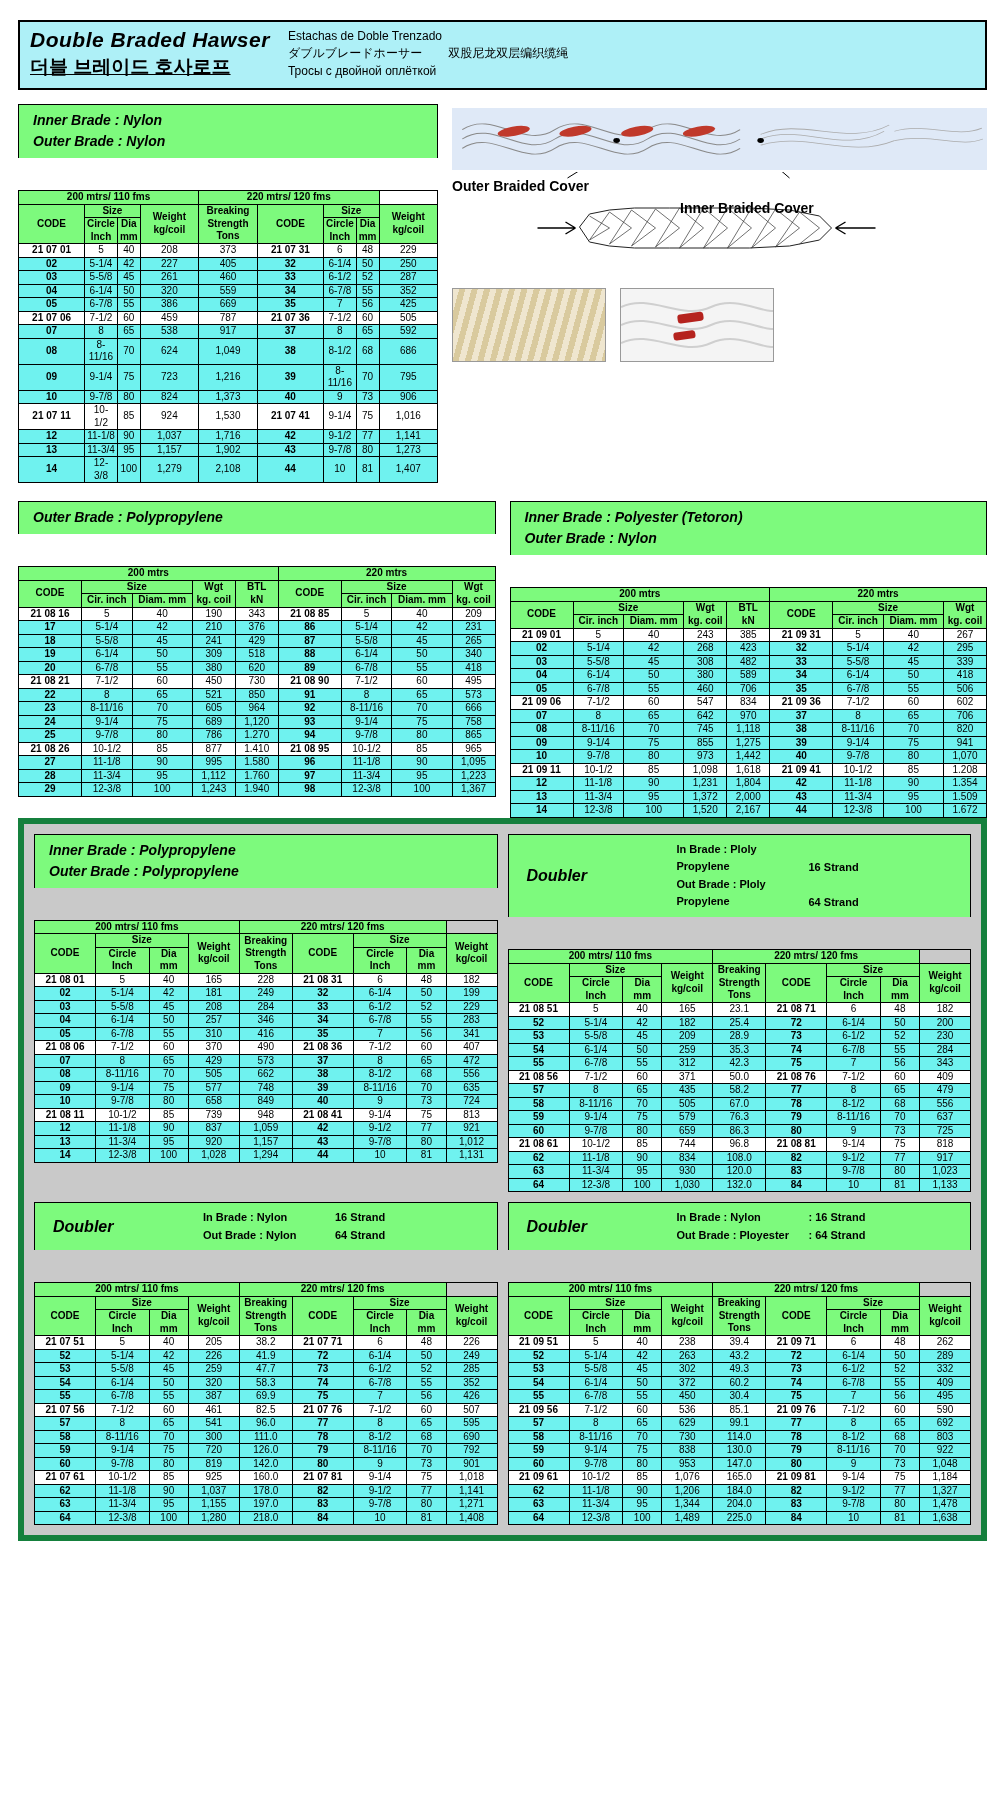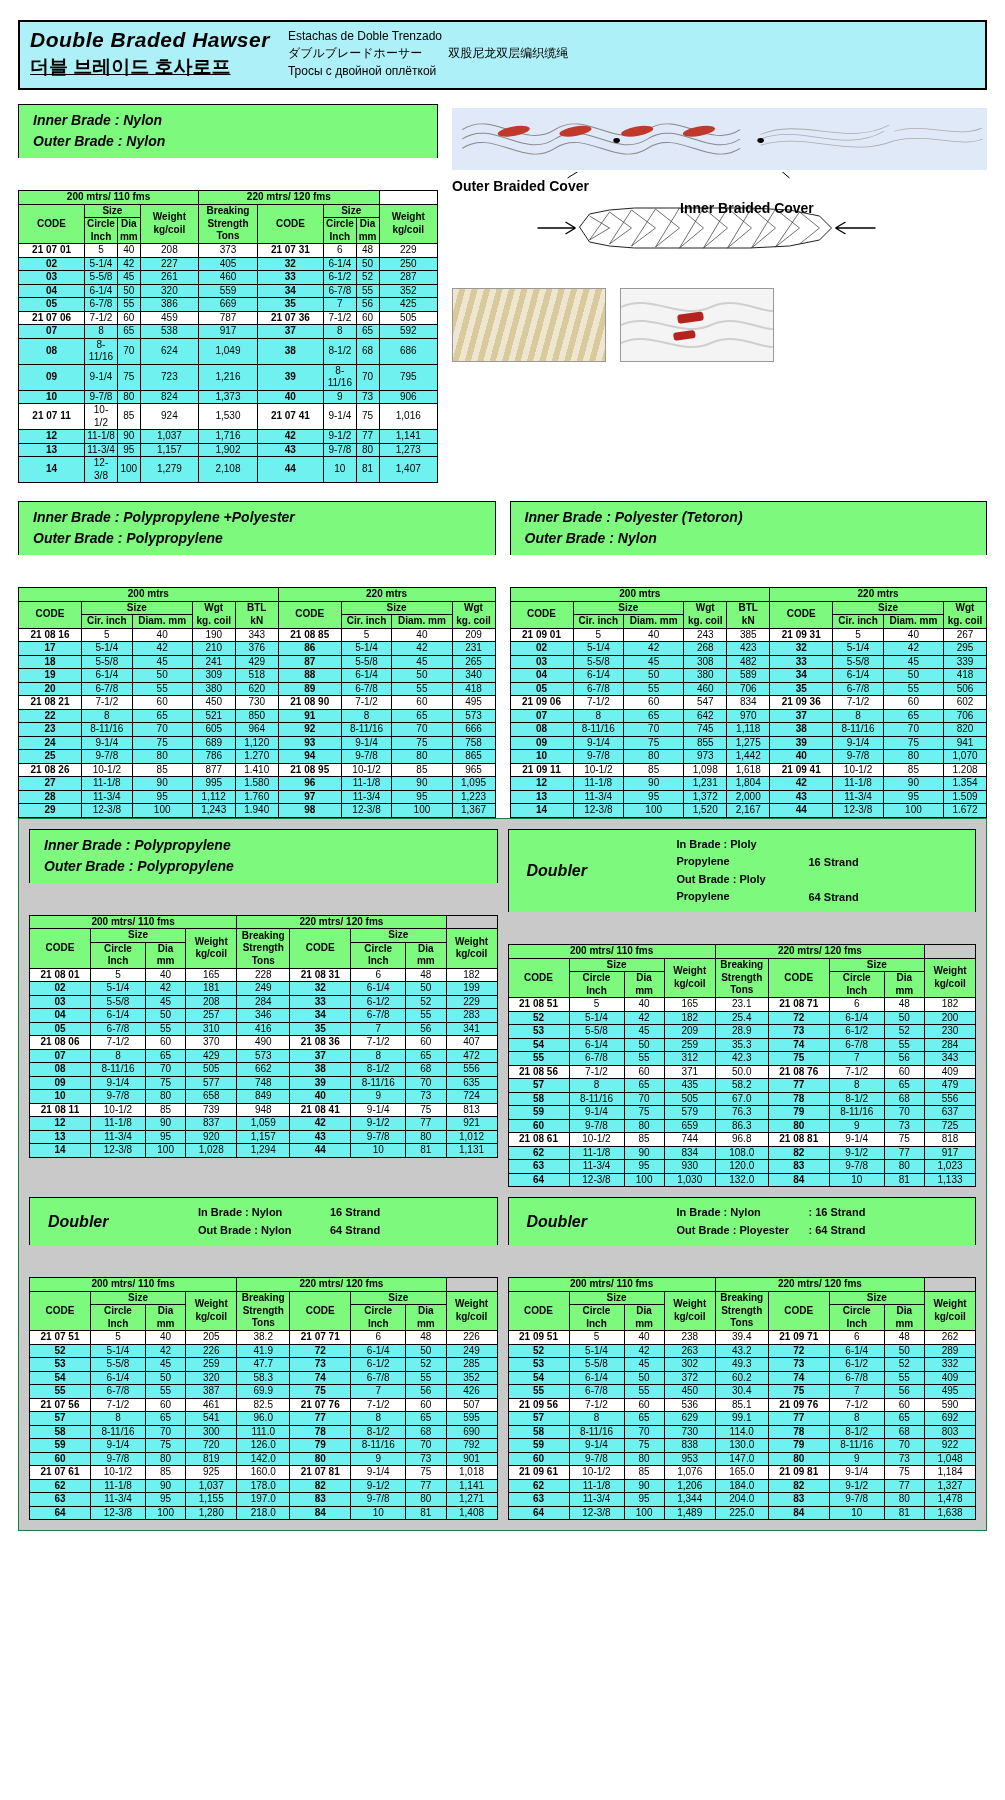--- a/index.html
+++ b/index.html
@@ -39,21 +39,21 @@
   .ph1{background:
       repeating-linear-gradient(105deg,#efe6cf 0 6px,#d9ca9e 6px 12px);}
   .ph2{background:#f2f2f2;}
 
   
   .sec2{display:flex;margin:18px 18px 0 18px;gap:14px;}
   .halfbox{flex:1;}
 
   
   .oldlabel{margin:18px 0 4px 46px;font-size:11px;font-weight:bold;color:#333;}
-  .oldwrap{margin:0 18px;background:#c9c9c9;border:1px solid #15803d;padding:10px;}
+  .oldwrap{margin:0 18px;background:#c9c9c9;border:6px solid #15803d;padding:10px;}
   .oldrow{display:flex;gap:10px;margin-bottom:10px;}
   .oldcell{flex:1;}
   .oldrow:last-child{margin-bottom:0;}
 
   .doubler-banner{background:#7dfa7d;border:1.5px solid #000;border-bottom:none;
                   display:flex;align-items:center;padding:6px 8px;}
   .doubler-banner .dtitle{font-style:italic;font-weight:bold;font-size:16px;flex:0 0 150px;padding-left:10px;}
   .doubler-banner .dinfo{font-size:11px;font-weight:bold;line-height:1.6;text-align:left;}
   .dinfo .k{display:inline-block;width:132px;}
   .small{font-size:9px;}
@@ -333,21 +333,20 @@
             </g>
           </svg>
         </div>
       </div>
     </div>
   </div>
 
   <div class="sec2">
     <div class="halfbox">
       <div class="banner">
-        <div>Inner Brade : Polypropylene  +Polyester</div>
         <div>Outer Brade :  Polypropylene</div>
       </div>
       <table class="tbl">
         <tbody>
             <tr>
           <td class="hdrcell" colspan="5">200 mtrs</td>
           <td class="hdrcell" colspan="4">220 mtrs</td>
         </tr>
         <tr>
           <td class="hdrcell" rowspan="2" style="width:58px">CODE</td>

